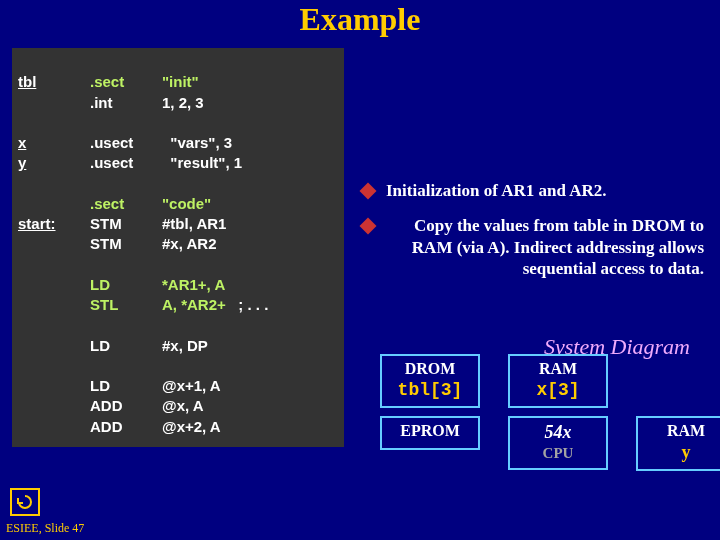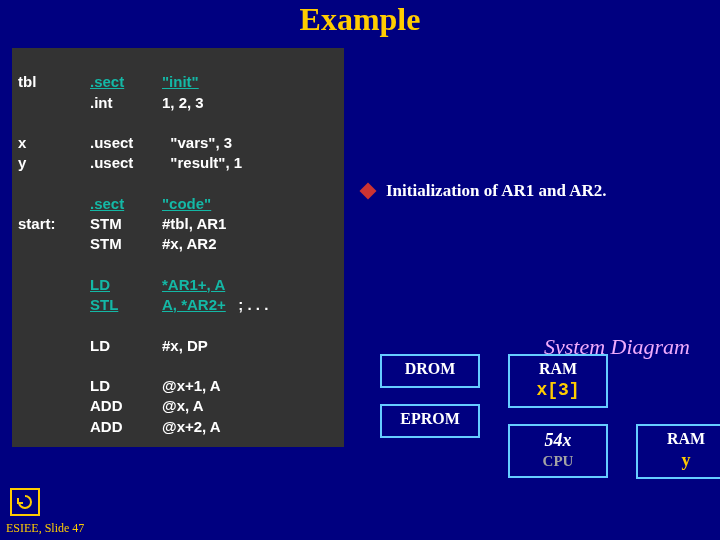--- a/index.html
+++ b/index.html
@@ -25,24 +25,24 @@
     width: 332px;
     background: #333333;
     color: #ffffff;
     font-family: Verdana, Arial, sans-serif;
     font-size: 15px;
     font-weight: bold;
     line-height: 1.35;
     padding: 4px 6px 10px 6px;
     white-space: pre;
   }
-  .code-block .lbl { display:inline-block; width:72px; }
+  .code-block .lbl { display:inline-block; width:72px;text-decoration:underline; }
   .code-block .op  { display:inline-block; width:72px; }
   .code-block .ar  { display:inline-block; }
-  .code-block .hl  { color: #14b8a6; text-decoration: underline; }
+  .code-block .hl  { color: #bef264; }
   .bullets {
     position: absolute;
     left: 362px;
     top: 180px;
     width: 342px;
     text-align: right;
   }
   .bullet-row {
     display: flex;
     align-items: flex-start;
@@ -70,21 +70,21 @@
     font-size: 22px;
     font-style: italic;
   }
   .diagram {
     position: absolute;
     left: 380px;
     top: 354px;
     display: flex;
     gap: 28px;
   }
-  .col { display:flex; flex-direction:column; gap:16px; }
+  .col { display:flex; flex-direction:column; gap:8px; }
   .box {
     border: 2px solid #66ccff;
     background: #000080;
     text-align: center;
     padding: 4px 8px 6px 8px;
     min-width: 100px;
   }
   .box .hdr {
     color: #ffffff;
     font-size: 16px;
@@ -146,28 +146,33 @@
 <span class="lbl"></span><span class="op">LD</span><span class="ar">@x+1, A</span>
 <span class="lbl"></span><span class="op">ADD</span><span class="ar">@x, A</span>
 <span class="lbl"></span><span class="op">ADD</span><span class="ar">@x+2, A</span>
 </div>
 
 <div class="bullets">
   <div class="bullet-row">
     <div class="bullet-mark"></div>
     <div class="bullet-text">Initialization of AR1 and AR2.</div>
   </div>
+  <div class="bullet-row">
+    <div class="bullet-mark"></div>
+    <div class="bullet-text">Copy the values from table in DROM to RAM (via A). Indirect addressing allows sequential access to data.</div>
+  </div>
 </div>
 
 <div class="diagram-title">System Diagram</div>
 
 <div class="diagram">
   <div class="col">
     <div class="box">
       <div class="hdr">DROM</div>
+      <div class="val">tbl[3]</div>
     </div>
     <div class="box">
       <div class="hdr">EPROM</div>
     </div>
   </div>
   <div class="col">
     <div class="box">
       <div class="hdr">RAM</div>
       <div class="val">x[3]</div>
     </div>

